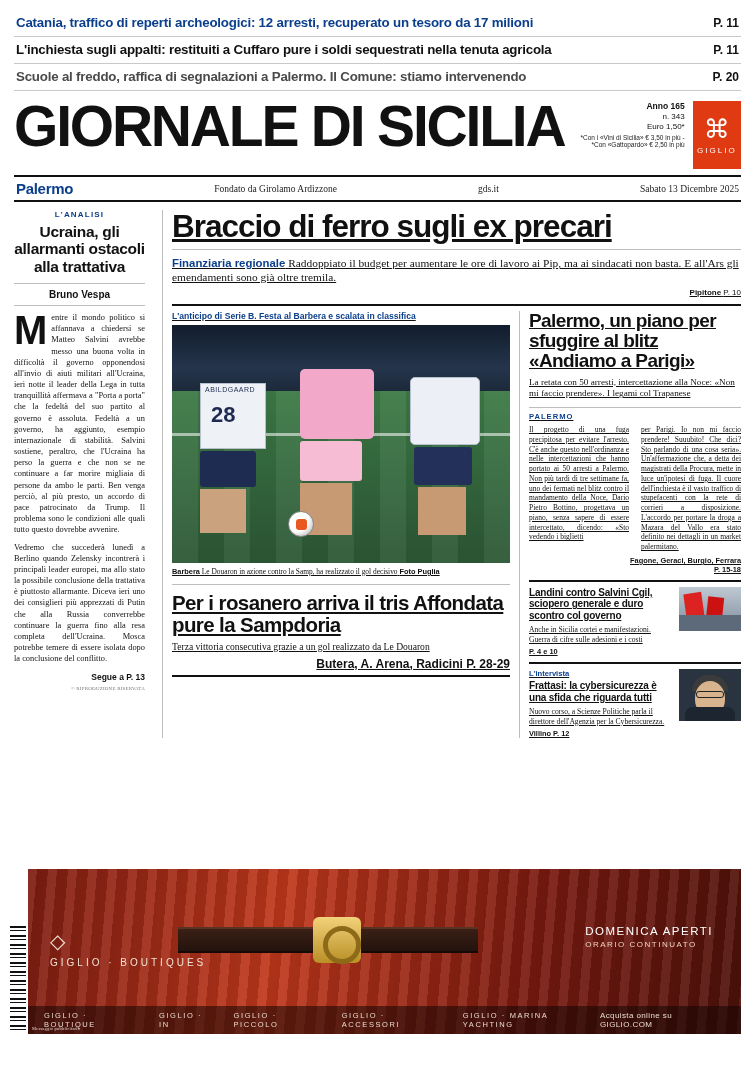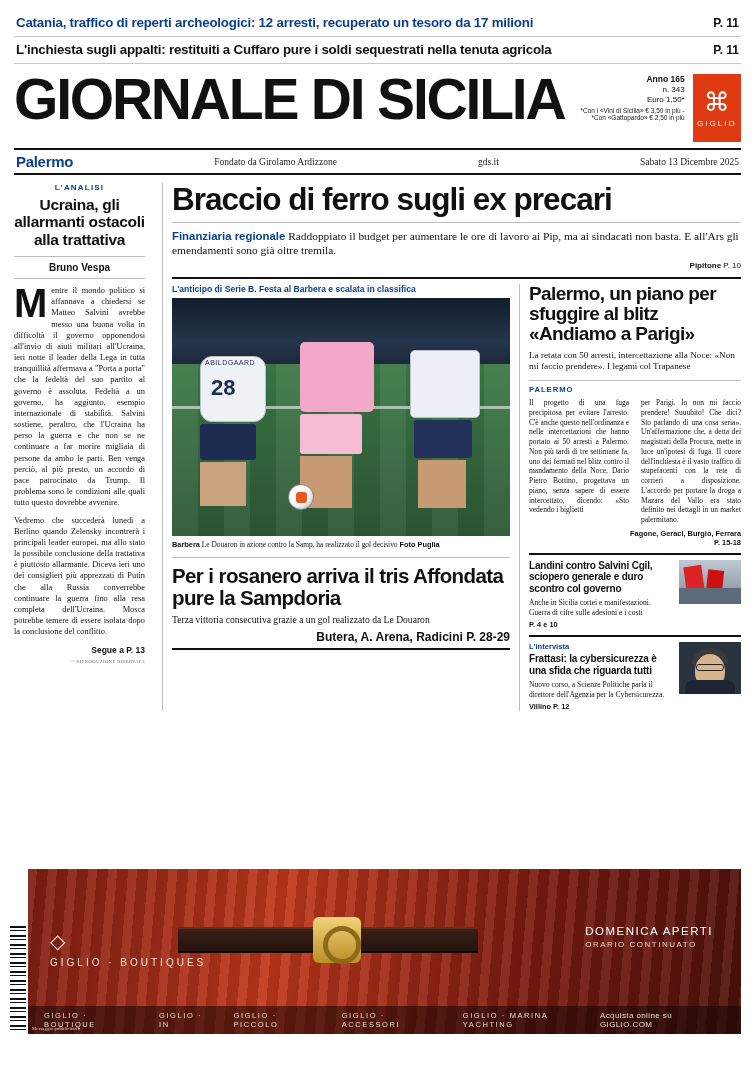--- a/index.html
+++ b/index.html
@@ -73,21 +73,21 @@
     font-family:"Liberation Sans", sans-serif; font-weight:bold;
     color:#0b3f8c; font-size:15px; letter-spacing:-0.3px;
   }
   .citybar .mid { font-size:9.5px; color:#222; font-family:"Liberation Serif", serif; }
   .citybar .site { font-size:9.5px; color:#222; font-family:"Liberation Serif", serif; }
   .citybar .date { font-size:9.5px; color:#222; font-family:"Liberation Serif", serif; }
 
   
   .grid { display:flex; margin-top:8px; gap:0; }
   .col-left { width:150px; padding-right:17px; border-right:1px solid #bdbdbd; }
-  .col-main { width:578px; padding-left:9px; }
+  .col-main { width:578px; padding-left:9px;text-decoration:underline; }
 
   
   .kicker-analisi {
     font-family:"Liberation Sans", sans-serif; font-size:8px; font-weight:bold;
     letter-spacing:1.2px; color:#0b3f8c; text-align:center; margin-bottom:4px;
   }
   .left-head {
     font-family:"Liberation Sans", sans-serif; font-weight:bold;
     font-size:15.5px; line-height:1.12; text-align:center; letter-spacing:-0.3px;
     color:#111;
@@ -149,21 +149,21 @@
     position:absolute; left:0; right:0; bottom:0; height:172px;
     background:
       repeating-linear-gradient(90deg, rgba(255,255,255,0.05) 0 26px, rgba(0,0,0,0.05) 26px 52px),
       linear-gradient(#3d7a46,#2c5735);
   }
   .photo .line {
     position:absolute; left:0; right:0; height:3px; background:rgba(255,255,255,.55);
   }
   .p-player { position:absolute; }
   .p1 { left:28px; top:58px; width:76px; height:150px; }
-  .p1 .shirt { width:66px; height:66px; background:#eef1f6; border:1px solid #b9c0cd; border-radius:12px; position:relative; }
+  .p1 .shirt { width:66px; height:66px; background:#eef1f6; border:1px solid #b9c0cd; border-radius:0; position:relative; }
   .p1 .num { position:absolute; left:10px; top:18px; font-family:"Liberation Sans", sans-serif; font-weight:bold; font-size:22px; color:#1d2b50; }
   .p1 .nm { position:absolute; left:4px; top:2px; font-family:"Liberation Sans", sans-serif; font-size:7px; color:#1d2b50; letter-spacing:.5px;}
   .p1 .shorts { width:56px; height:36px; background:#1f2c52; margin-top:2px; border-radius:3px;}
   .p1 .legs { width:46px; height:44px; background:#caa27d; margin-top:2px; }
   .p2 { left:128px; top:44px; width:96px; height:168px; }
   .p2 .shirt { width:74px; height:70px; background:#f2a8c8; border-radius:5px; }
   .p2 .shorts { width:62px; height:40px; background:#f6bcd4; margin-top:2px; border-radius:3px;}
   .p2 .legs { width:52px; height:52px; background:#c89a73; margin-top:2px;}
   .p3 { right:26px; top:52px; width:92px; height:160px; }
   .p3 .shirt { width:70px; height:68px; background:#eceff5; border:1px solid #b9c0cd; border-radius:5px; margin-left:18px;}
@@ -286,20 +286,24 @@
 
   <div class="teasers">
     <div class="teaser">
       <div class="teaser-text blue">Catania, traffico di reperti archeologici: 12 arresti, recuperato un tesoro da 17 milioni</div>
       <div class="teaser-page">P.  11</div>
     </div>
     <div class="teaser">
       <div class="teaser-text black">L'inchiesta sugli appalti: restituiti a Cuffaro pure i soldi sequestrati nella tenuta agricola</div>
       <div class="teaser-page">P.  11</div>
     </div>
+    <div class="teaser">
+      <div class="teaser-text grey">Scuole al freddo, raffica di segnalazioni a Palermo. Il Comune: stiamo intervenendo</div>
+      <div class="teaser-page">P.  20</div>
+    </div>
   </div>
 
   <div class="masthead">
     <h1 class="masthead-title">GIORNALE DI SICILIA</h1>
     <div class="masthead-right">
       <div>
         <div class="anno-block">
           <div class="l1">Anno 165</div>
           <div class="l2">n. 343</div>
           <div class="l3">Euro 1,50*</div>

